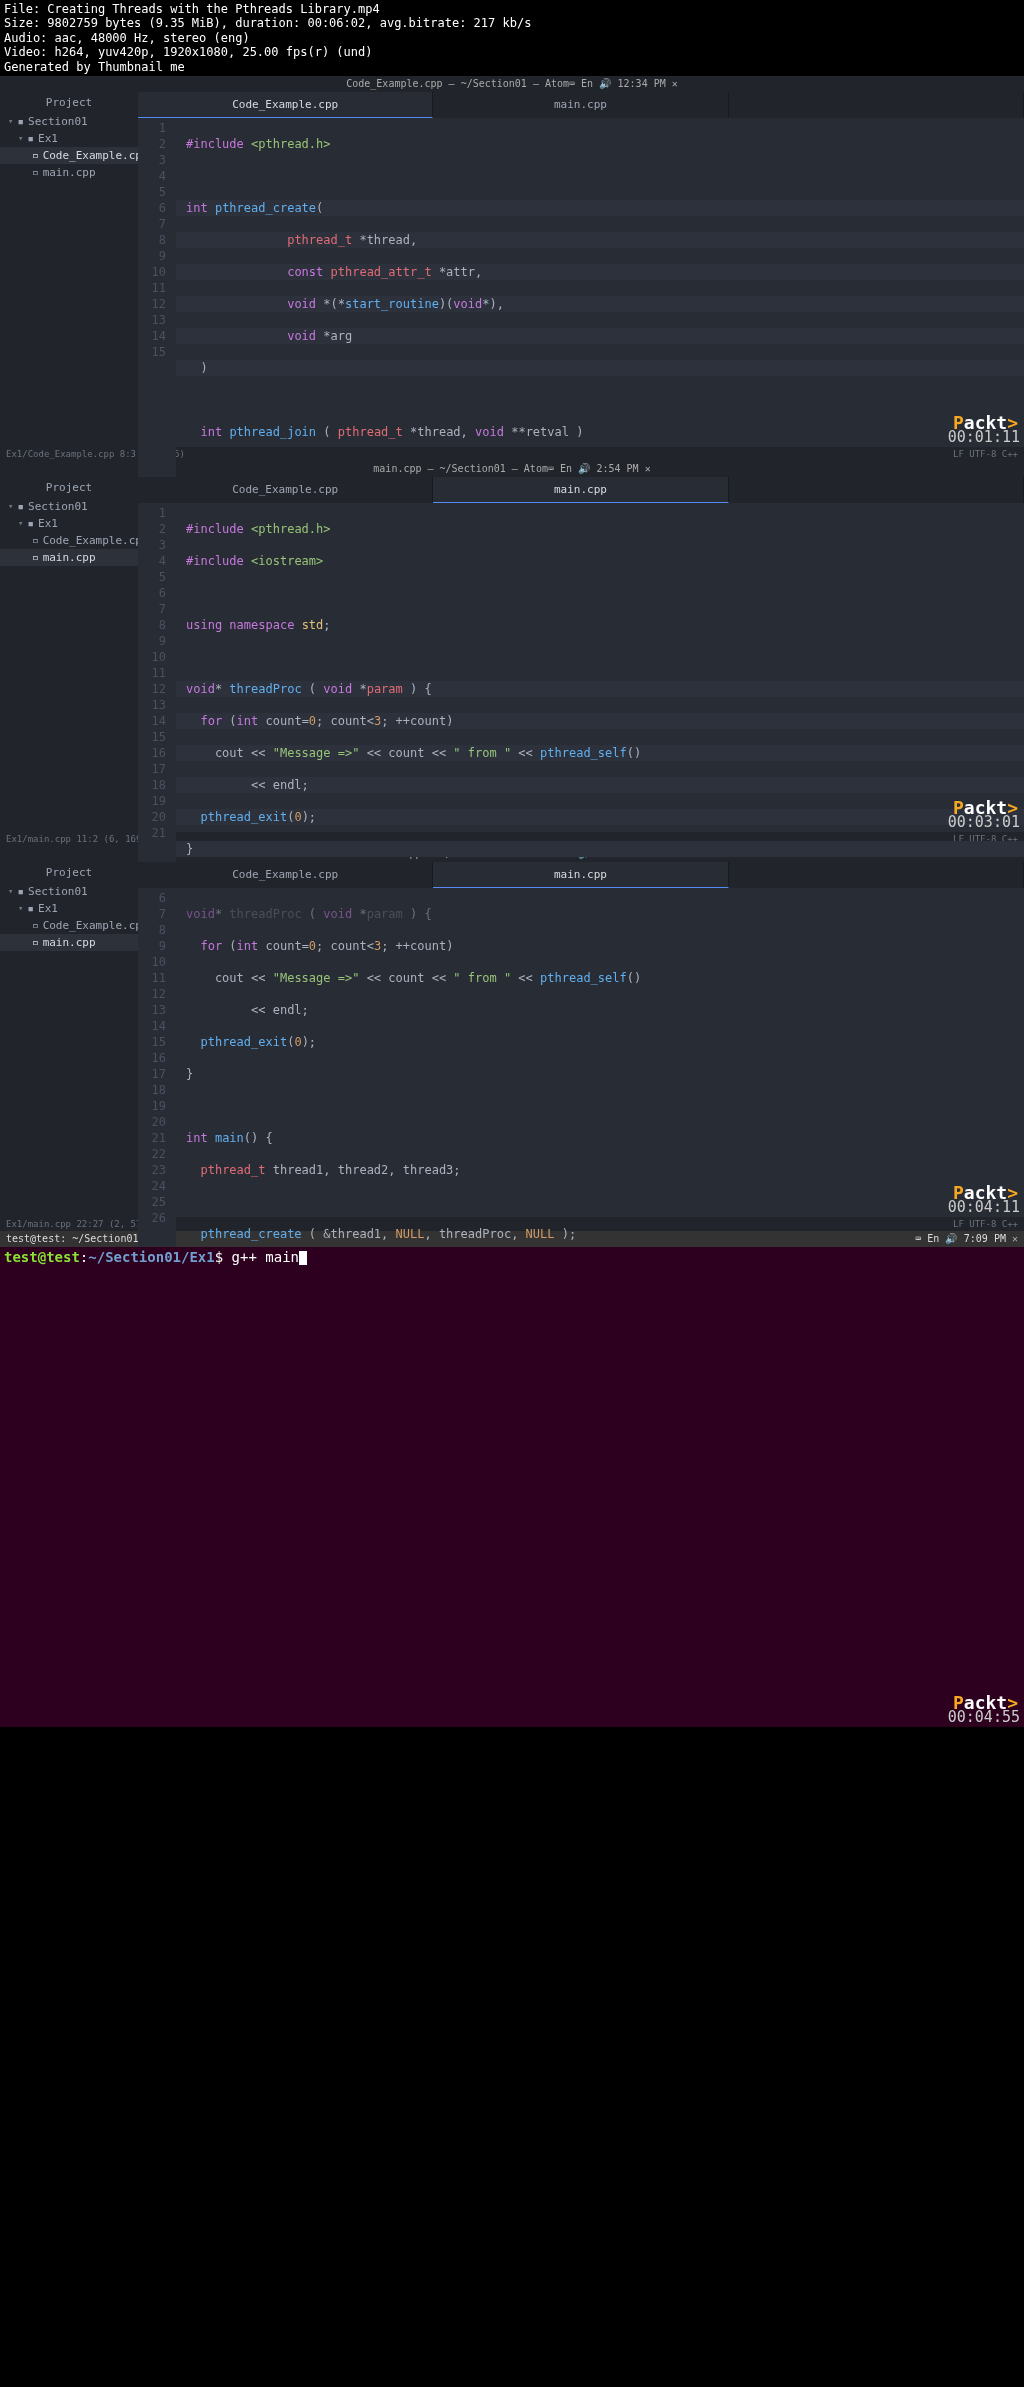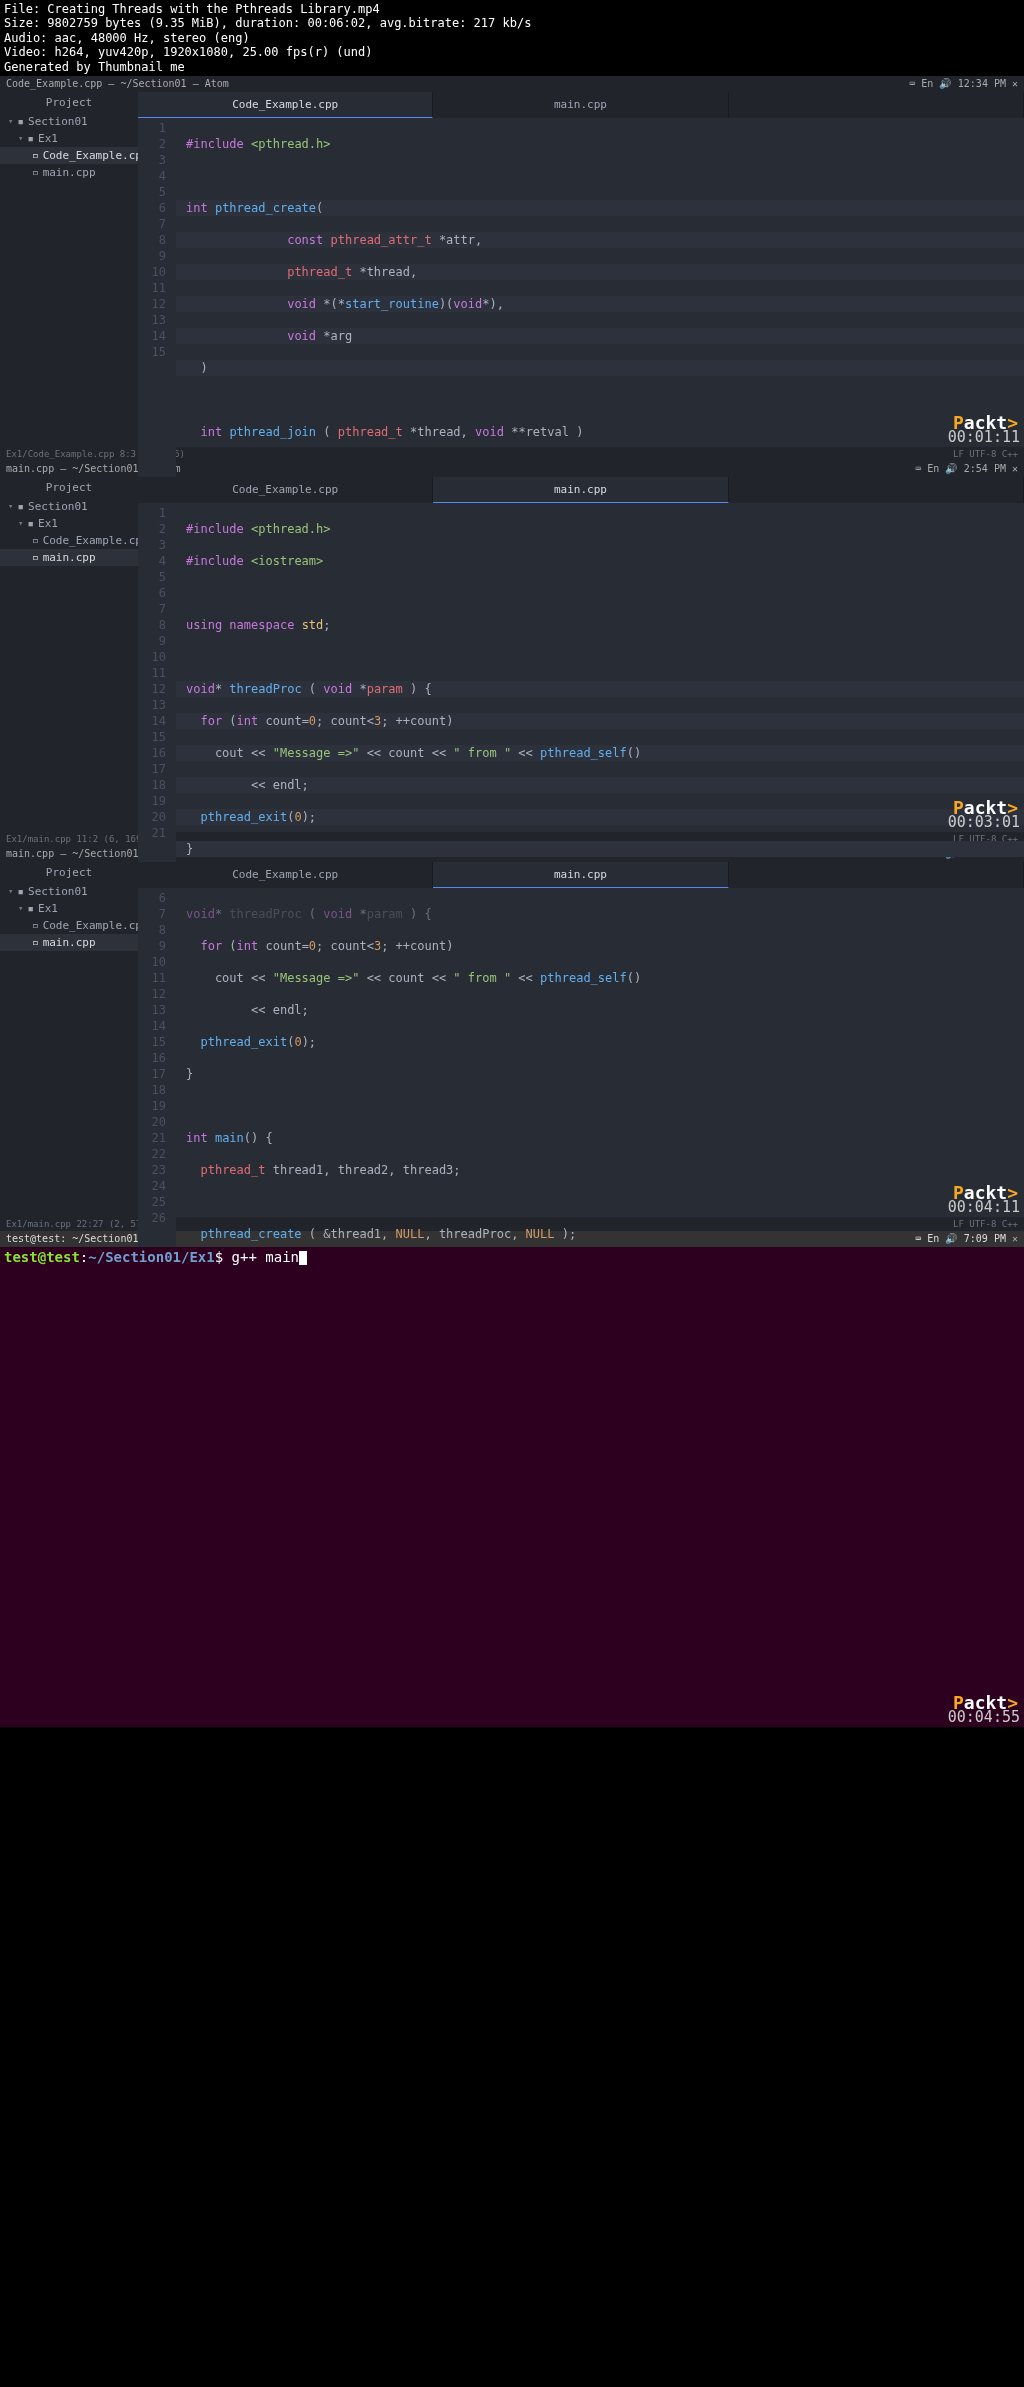--- a/index.html
+++ b/index.html
@@ -1,18 +1,18 @@
 <!DOCTYPE html>
 <html><head>
 <meta charset="utf-8">
 <style>
 * { margin: 0; padding: 0; box-sizing: border-box; font-family: Menlo, Consolas, monospace; }
 body { background: #000; color: #abb2bf; font-size: 12px; width: 1024px; }
 .meta-info { color: #fff; font-size: 12px; padding: 2px 4px; line-height: 1.2; }
-.titlebar { background: #21252b; color: #aaa; font-size: 10px; padding: 2px 6px; display: flex; justify-content: space-between; align-items: center; height: 16px; }
+.titlebar { background: #21252b; color: #aaa; font-size: 10px; padding: 2px 6px; display: flex; justify-content: center; align-items: center; height: 16px; }
 .titlebar-right { display: flex; align-items: center; gap: 6px; }
 .titlebar-right span { font-size: 10px; }
 .close-x { color: #aaa; }
 .editor-container { display: flex; background: #282c34; }
 .sidebar { width: 138px; background: #21252b; color: #9da5b4; font-size: 11px; }
 .sidebar-header { text-align: center; padding: 4px 5px; font-size: 11px; }
 .tree { font-size: 11px; }
 .tree-item { padding: 2px 4px 2px 8px; display: flex; align-items: center; gap: 4px; cursor: pointer; }
 .tree-item.indent1 { padding-left: 18px; }
 .tree-item.indent2 { padding-left: 32px; }
@@ -99,22 +99,22 @@
           <div>11</div>
           <div>12</div>
           <div>13</div>
           <div>14</div>
           <div>15</div>
       </div>
       <div class="code">
 <div class="line"><span class="k-purple">#include</span> <span class="k-green">&lt;pthread.h&gt;</span></div>
 <div class="line"> </div>
 <div class="line hl"><span class="k-purple">int</span> <span class="k-blue">pthread_create</span>(</div>
+<div class="line hl">              <span class="k-red">pthread_t</span> *thread,</div>
 <div class="line hl">              <span class="k-purple">const</span> <span class="k-red">pthread_attr_t</span> *attr,</div>
-<div class="line hl">              <span class="k-red">pthread_t</span> *thread,</div>
 <div class="line hl">              <span class="k-purple">void</span> *(*<span class="k-blue">start_routine</span>)(<span class="k-purple">void</span>*),</div>
 <div class="line hl">              <span class="k-purple">void</span> *arg</div>
 <div class="line hl">  )</div>
 <div class="line"> </div>
 <div class="line">  <span class="k-purple">int</span> <span class="k-blue">pthread_join</span> ( <span class="k-red">pthread_t</span> *thread, <span class="k-purple">void</span> **retval )</div>
 <div class="line"> </div>
 <div class="line">  <span class="k-purple">int</span> <span class="k-blue">pthread_exit</span> ( <span class="k-purple">void</span> *retval )</div>
 <div class="line"> </div>
 <div class="line">  <span class="k-red">pthread_t</span> <span class="k-blue">pthread_self</span>(<span class="k-purple">void</span>)</div>
 <div class="line"> </div>

